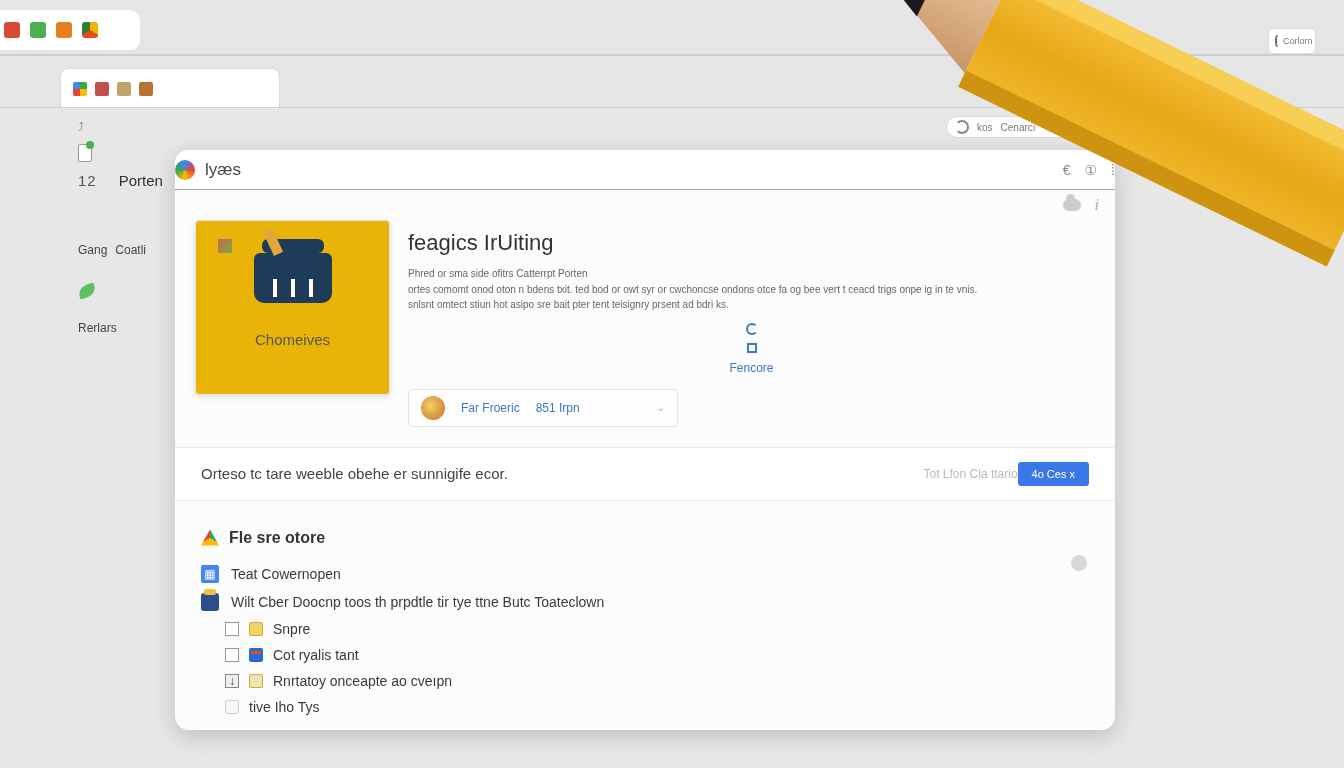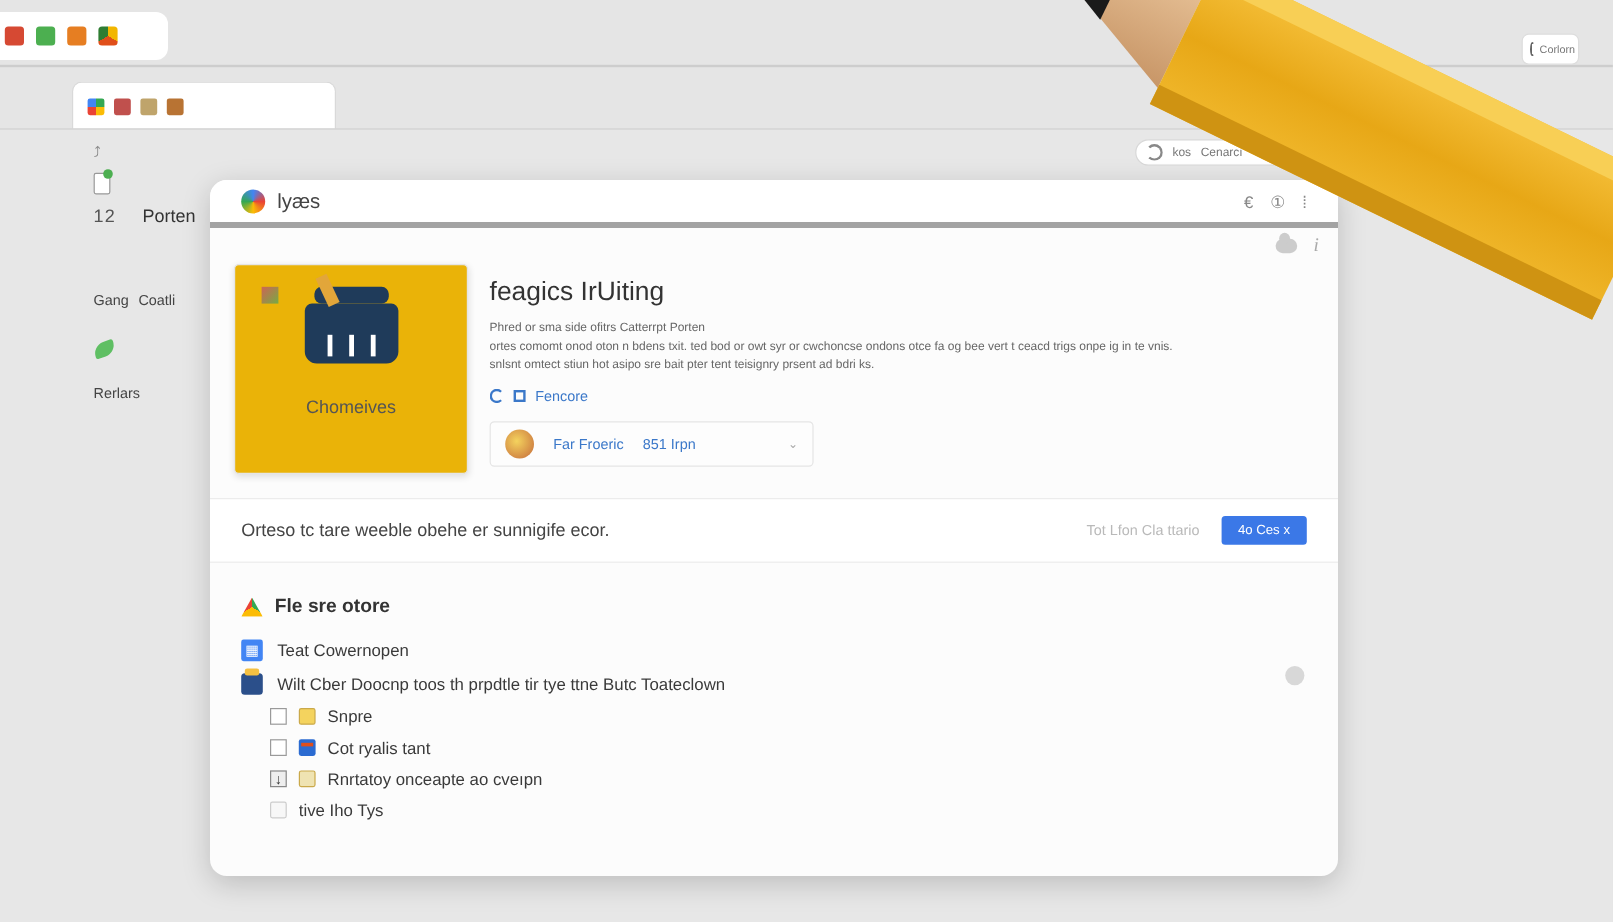--- a/index.html
+++ b/index.html
@@ -47,22 +47,22 @@
   .sidebar .leaf { width:18px; height:12px; background:#5fbf63; border-radius:10px 2px 10px 2px; transform:rotate(-20deg); display:inline-block;}
   .sidebar .pair { display:flex; gap:8px; }
 
   
   .app {
     position:absolute; left:175px; top:150px; width:940px; height:580px;
     background:#fcfcfc; border-radius:14px; box-shadow:0 6px 24px rgba(0,0,0,.18);
     display:flex; flex-direction:column; overflow:hidden;
   }
   .app-header {
-    height:40px; background:#fff; border-bottom:5px solid #a3a3a3;
-    display:flex; align-items:center; padding:0 26px; gap:10px;
+    height:40px; background:#fff; border-bottom:1px solid #a3a3a3;
+    display:flex; align-items:center; padding:0 0; gap:10px;
   }
   .app-header .spinicon { width:20px;height:20px;border-radius:50%;background:conic-gradient(#4285f4,#ea4335,#fbbc05,#34a853,#4285f4); }
   .app-header .title { font-size:17px; color:#444; }
   .app-header .right { margin-left:auto; display:flex; gap:14px; color:#888; font-size:14px;}
   .app-subheader {
     height:30px; display:flex; justify-content:flex-end; align-items:center; padding:0 16px; gap:14px; color:#bbb;
   }
   .app-subheader .cloud { width:18px;height:12px;border-radius:8px;background:#ccc; position:relative;}
   .app-subheader .cloud::before{content:'';position:absolute;width:9px;height:9px;border-radius:50%;background:#ccc;top:-5px;left:3px;}
 
@@ -78,35 +78,35 @@
     display:flex; align-items:flex-end; justify-content:space-around; padding:0 12px 6px;
   }
   .basket::before { content:''; position:absolute; top:-14px; left:8px; width:62px; height:14px; background:#1f3b5a; border-radius:6px;}
   .basket .slot { width:4px; height:18px; background:#fff; }
   .basket .pencil { position:absolute; top:-24px; left:14px; width:10px; height:26px; background:#e2a63a; transform:rotate(-25deg); }
   .hero-card .caption { margin-top:28px; font-size:15px; color:#555; }
 
   .hero-text { flex:1; padding-top:10px; }
   .hero-text h2 { font-size:22px; font-weight:500; color:#333; margin-bottom:10px;}
   .hero-text .desc { font-size:10px; color:#666; line-height:1.55; }
-  .linkrow { margin-top:10px; display:flex; align-items:center; gap:8px; color:#3b78c9; font-size:12px;}
+  .linkrow { margin-top:10px; display:flex; align-items:center; gap:8px; color:#3b78c9; font-size:12px;flex-direction:column;}
   .linkrow .c { width:12px;height:12px;border:2px solid #3b78c9;border-radius:50%;border-right-color:transparent;}
   .linkrow .sq { width:10px;height:10px;border:2px solid #3b78c9;}
   .profile-chip {
     margin-top:14px; display:flex; align-items:center; gap:16px; background:#fdfdfd; border:1px solid #e5e5e5;
     border-radius:4px; padding:6px 12px; width:270px; font-size:12px;
   }
   .profile-chip .av { width:24px;height:24px;border-radius:50%;background:radial-gradient(circle at 40% 40%,#f4d35e,#c56a3a);}
   .profile-chip .name { color:#3b78c9; }
   .profile-chip .meta { color:#3b78c9; }
   .profile-chip .drop { margin-left:auto; color:#aaa; font-size:10px;}
 
   .promptbar {
     background:#fff; border-top:1px solid #ececec; border-bottom:1px solid #ececec;
-    height:54px; display:flex; align-items:center; padding:12px 26px; gap:18px;
+    height:54px; display:flex; align-items:center; padding:12px 26px; 
   }
   .promptbar .msg { flex:0 1 auto; font-size:15px; color:#444; }
   .promptbar .spacer { flex:1; }
   .promptbar .ghost { font-size:12px; color:#b9b9b9; }
   .promptbar .cta {
     background:#3b78e7; color:#fff; font-size:11px; padding:6px 14px; border-radius:3px; cursor:pointer;
   }
 
   .list { padding:10px 26px 0 26px; display:flex; flex-direction:column; gap:10px; }
   .list h3 { display:flex; align-items:center; gap:10px; font-size:16px; font-weight:600; color:#333; margin:18px 0 8px;}

